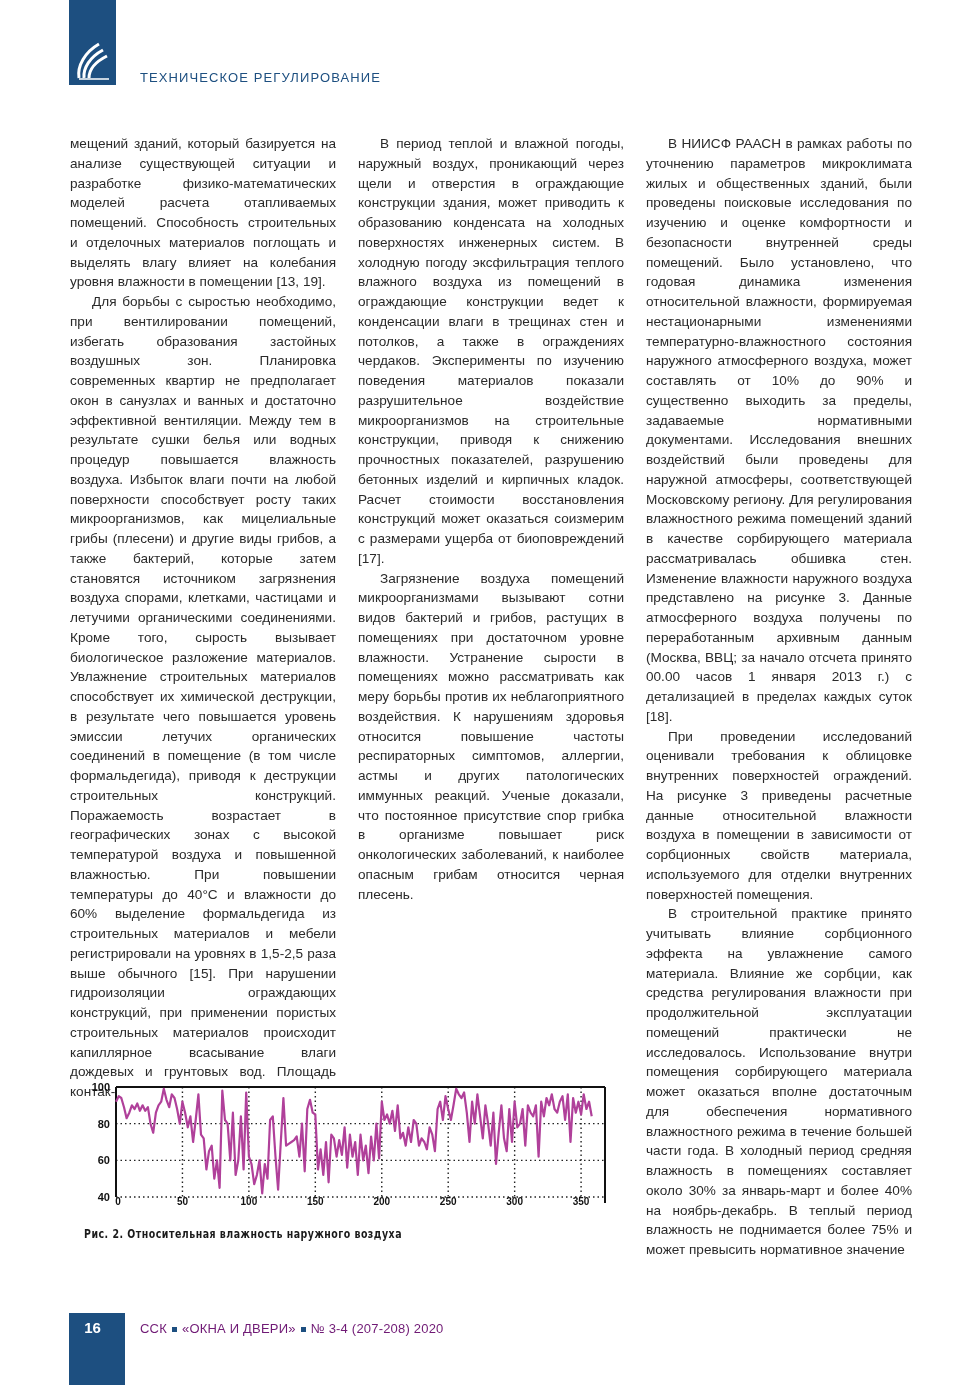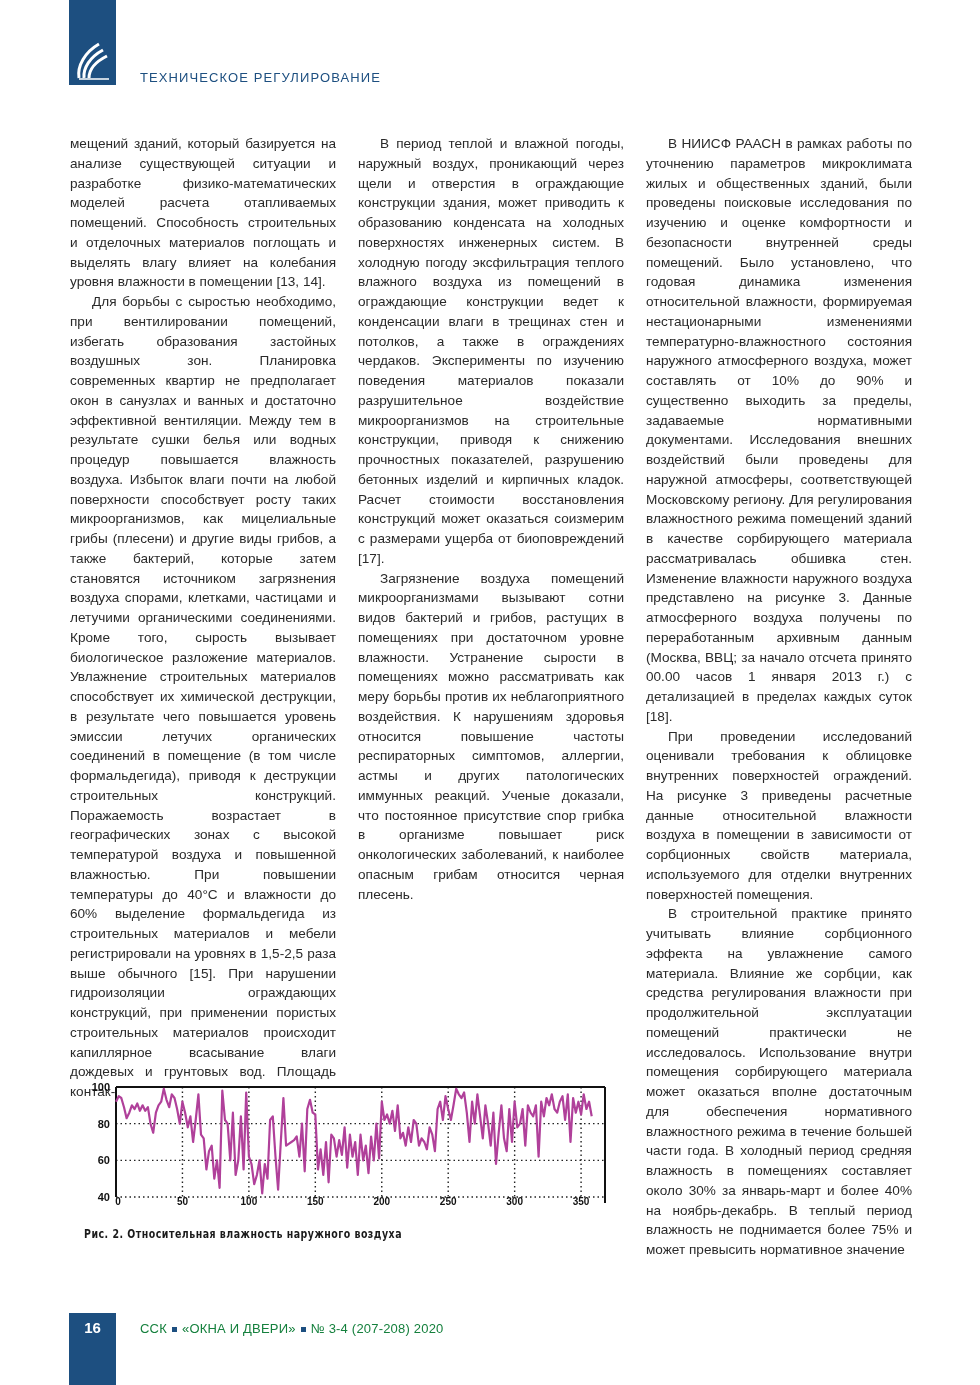--- a/index.html
+++ b/index.html
@@ -8,40 +8,40 @@
   .logo { position: absolute; left: 4px; top: 38px; width: 40px; height: 44px; }
   .section-title { position: absolute; left: 140px; top: 70px; font-size: 13px; font-weight: normal; letter-spacing: 1.1px; color: #1d4f80; }
   .col { position: absolute; top: 134px; width: 266px; font-size: 13.6px; line-height: 19.75px; text-align: justify; color: #2a2a2a; }
   .col p { margin: 0; text-indent: 0; }
   .col p.ind { text-indent: 22px; }
   .col1 { left: 70px; }
   .col2 { left: 358px; }
   .col3 { left: 646px; }
   .chart { position: absolute; left: 78px; top: 1078px; width: 536px; height: 135px; }
   .caption { position: absolute; left: 84px; top: 1227px; font-size: 11.5px; font-weight: bold; letter-spacing: 0.6px; color: #1a1a1a; font-family: "DejaVu Sans", sans-serif; transform: scaleX(0.82); transform-origin: left top; }
-  .page-num-box { position: absolute; left: 69px; top: 1313px; width: 47px; height: 72px; background: #1d4f80; }
+  .page-num-box { position: absolute; left: 69px; top: 1313px; width: 56px; height: 72px; background: #1d4f80; }
   .page-num { position: absolute; left: 0; top: 6px; width: 47px; text-align: center; font-size: 15px; font-weight: bold; color: #ffffff; }
-  .footer { position: absolute; left: 140px; top: 1321px; font-size: 13px; color: #15803d; letter-spacing: 0.2px; }
+  .footer { position: absolute; left: 140px; top: 1321px; font-size: 13px; color: #701a75; letter-spacing: 0.2px; }
   .footer .sep { display: inline-block; width: 5px; height: 5px; background: #1d4f80; margin: 0 5px; vertical-align: middle; }
 </style>
 </head>
 <body>
 
 <div class="top-bar">
   <svg class="logo" viewBox="0 0 40 44">
     <path d="M6 40 C 4 28, 12 14, 26 6" stroke="#ffffff" stroke-width="3" fill="none"></path>
     <path d="M11 40 C 10 30, 17 19, 30 12" stroke="#ffffff" stroke-width="3" fill="none"></path>
     <path d="M16 40 C 16 32, 22 24, 34 18" stroke="#ffffff" stroke-width="3" fill="none"></path>
     <path d="M6 41 L 36 41" stroke="#ffffff" stroke-width="1.5" fill="none"></path>
   </svg>
 </div>
 <div class="section-title">ТЕХНИЧЕСКОЕ РЕГУЛИРОВАНИЕ</div>
 
 <div class="col col1">
-  <p>мещений зданий, который базируется на анализе существующей ситуации и разработке физико-математических моделей расчета отапливаемых помещений. Способность строительных и отделочных материалов поглощать и выделять влагу влияет на колебания уровня влажности в помещении [13, 14].</p>
+  <p>мещений зданий, который базируется на анализе существующей ситуации и разработке физико-математических моделей расчета отапливаемых помещений. Способность строительных и отделочных материалов поглощать и выделять влагу влияет на колебания уровня влажности в помещении [13, 19].</p>
   <p class="ind">Для борьбы с сыростью необходимо, при вентилировании помещений, избегать образования застойных воздушных зон. Планировка современных квартир не предполагает окон в санузлах и ванных и достаточно эффективной вентиляции. Между тем в результате сушки белья или водных процедур повышается влажность воздуха. Избыток влаги почти на любой поверхности способствует росту таких микроорганизмов, как мицелиальные грибы (плесени) и другие виды грибов, а также бактерий, которые затем становятся источником загрязнения воздуха спорами, клетками, частицами и летучими органическими соединениями. Кроме того, сырость вызывает биологическое разложение материалов. Увлажнение строительных материалов способствует их химической деструкции, в результате чего повышается уровень эмиссии летучих органических соединений в помещение (в том числе формальдегида), приводя к деструкции строительных конструкций. Поражаемость возрастает в географических зонах с высокой температурой воздуха и повышенной влажностью. При повышении температуры до 40°С и влажности до 60% выделение формальдегида из строительных материалов и мебели регистрировали на уровнях в 1,5-2,5 раза выше обычного [15]. При нарушении гидроизоляции ограждающих конструкций, при применении пористых строительных материалов происходит капиллярное всасывание влаги дождевых и грунтовых вод. Площадь контак-</p>
 </div>
 
 <div class="col col2">
   <p class="ind">В период теплой и влажной погоды, наружный воздух, проникающий через щели и отверстия в ограждающие конструкции здания, может приводить к образованию конденсата на холодных поверхностях инженерных систем. В холодную погоду эксфильтрация теплого влажного воздуха из помещений в ограждающие конструкции ведет к конденсации влаги в трещинах стен и потолков, а также в ограждениях чердаков. Эксперименты по изучению поведения материалов показали разрушительное воздействие микроорганизмов на строительные конструкции, приводя к снижению прочностных показателей, разрушению бетонных изделий и кирпичных кладок. Расчет стоимости восстановления конструкций может оказаться соизмерим с размерами ущерба от биоповреждений [17].</p>
   <p class="ind">Загрязнение воздуха помещений микроорганизмами вызывают сотни видов бактерий и грибов, растущих в помещениях при достаточном уровне влажности. Устранение сырости в помещениях можно рассматривать как меру борьбы против их неблагоприятного воздействия. К нарушениям здоровья относится повышение частоты респираторных симптомов, аллергии, астмы и других патологических иммунных реакций. Ученые доказали, что постоянное присутствие спор грибка в организме повышает риск онкологических заболеваний, к наиболее опасным грибам относится черная плесень.</p>
 </div>
 
 <div class="col col3">
   <p class="ind">В НИИСФ РААСН в рамках работы по уточнению параметров микроклимата жилых и общественных зданий, были проведены поисковые исследования по изучению и оценке комфортности и безопасности внутренней среды помещений. Было установлено, что годовая динамика изменения относительной влажности, формируемая нестационарными изменениями температурно-влажностного состояния наружного атмосферного воздуха, может составлять от 10% до 90% и существенно выходить за пределы, задаваемые нормативными документами. Исследования внешних воздействий были проведены для наружной атмосферы, соответствующей Московскому региону. Для регулирования влажностного режима помещений зданий в качестве сорбирующего материала рассматривалась обшивка стен. Изменение влажности наружного воздуха представлено на рисунке 3. Данные атмосферного воздуха получены по переработанным архивным данным (Москва, ВВЦ; за начало отсчета принято 00.00 часов 1 января 2013 г.) с детализацией в пределах каждых суток [18].</p>

